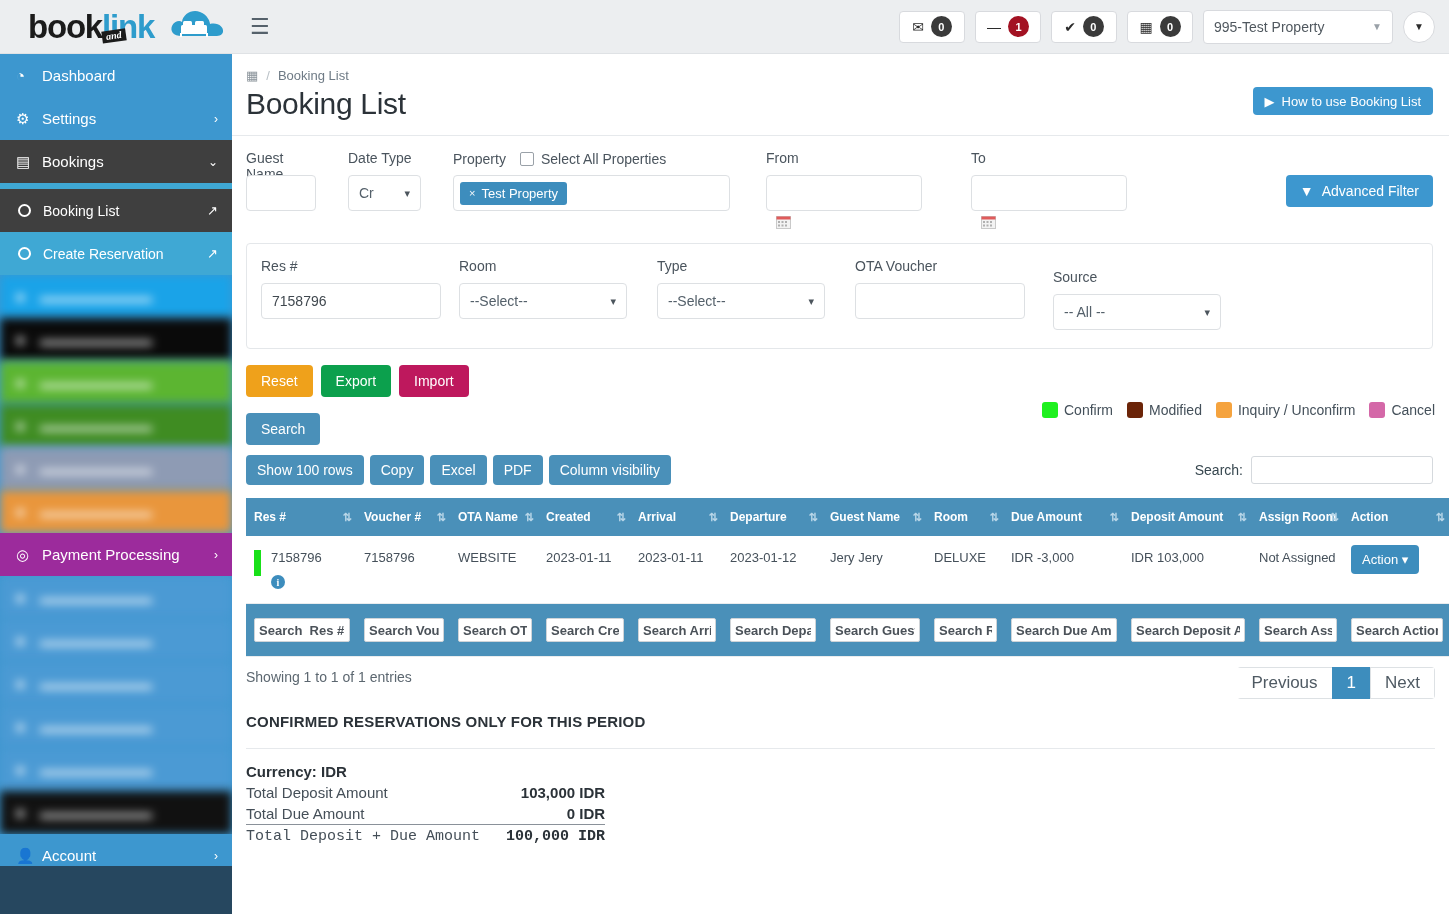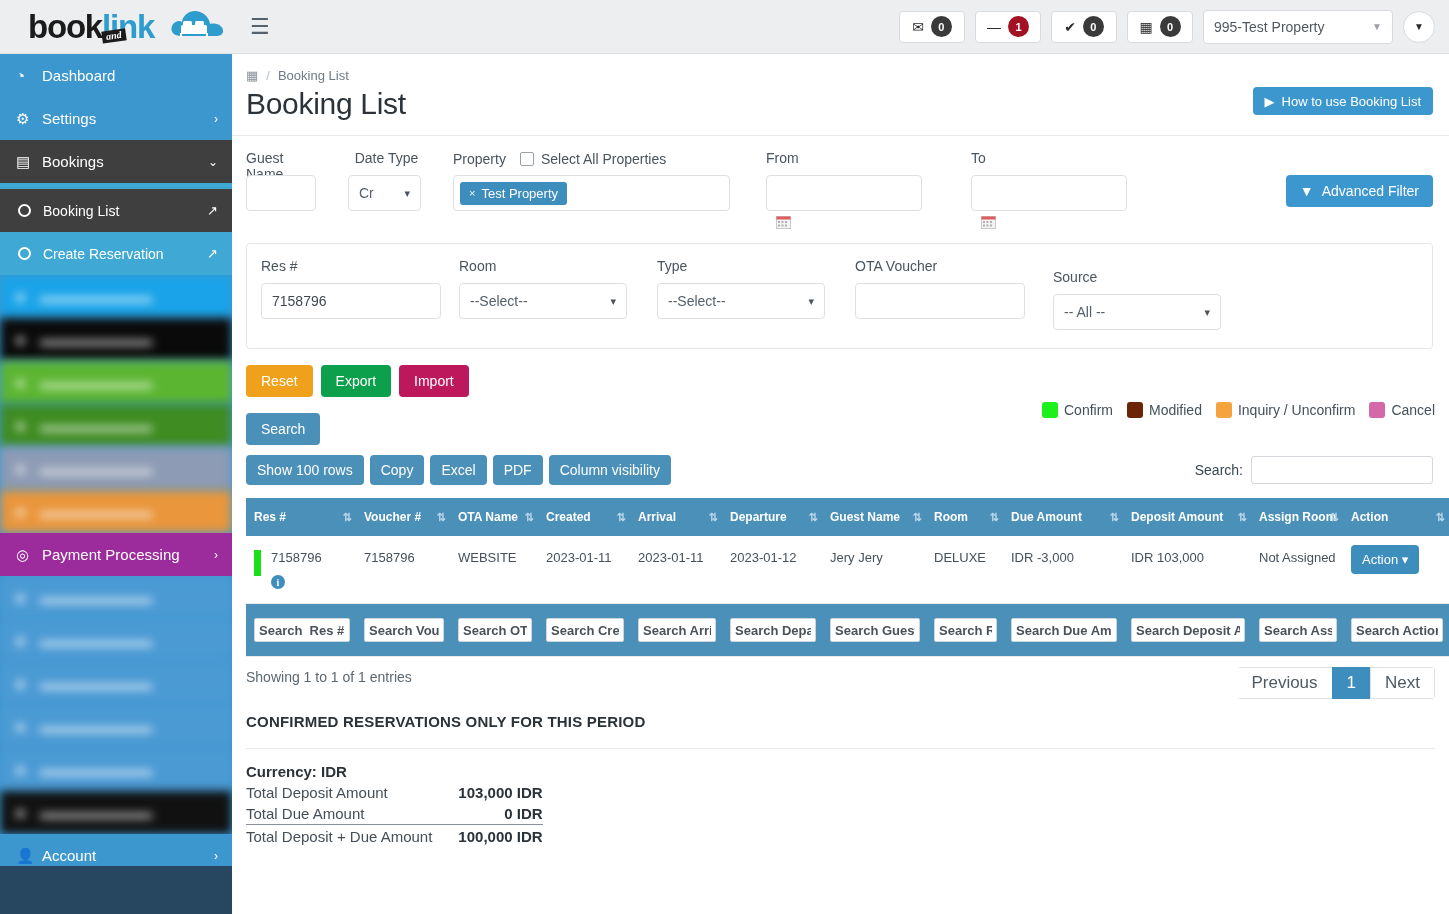--- a/index.html
+++ b/index.html
@@ -270,21 +270,21 @@
   .confirmed-title {
     padding: 28px 0 0 14px; font-size: 15px; font-weight: bold;
     color: #2b3238; letter-spacing: .2px;
   }
   .hr-line { margin: 18px 14px 0 14px; border-top: 1px solid #e6e9ec; }
   .summary { padding: 14px 0 0 14px; }
   .summary .cur { font-size: 15px; font-weight: bold; color: #2b3238; margin-bottom: 2px; }
   .sumtab { border-collapse: collapse; }
   .sumtab td { font-size: 15px; color: #454f58; padding: 2px 0; }
   .sumtab td.val { font-weight: bold; color: #2b3238; text-align: right; padding-left: 26px; }
-  .sumtab tr.total td { border-top: 1px solid #8a9199; padding-top: 3px; }
+  .sumtab tr.total td { border-top: 1px solid #8a9199; padding-top: 3px; font-family: Liberation Mono, monospace; }
 </style>
 </head>
 <body>
 
 <div class="topbar">
   <div class="logo-wrap">
     <div class="logo-text">
       <span class="logo-book">book</span><span class="logo-link">link</span>
       <span class="logo-and">and</span>
     </div>
@@ -401,21 +401,21 @@
       <span>How to use Booking List</span>
     </button>
   </div>
 
   <div class="filters">
     <div class="frow1">
       <div class="fgroup" style="width:72px;">
         <div class="flabel">Guest Name</div>
         <input class="inp" style="width: 70px;" value="">
       </div>
-      <div class="fgroup" style="width:77px;margin-left:30px;text-align:center;">
+      <div class="fgroup" style="width:77px;margin-left:30px;">
         <div class="flabel">Date Type</div>
         <div class="sel" style="width:73px;">
           <span>Cr</span>
           <span class="chevd">▾</span>
         </div>
       </div>
       <div class="fgroup" style="width:285px;margin-left:28px;">
         <div class="flabel" style="display:flex;align-items:center;gap:14px;">
           <span>Property</span>
           <span class="chk-inline">

